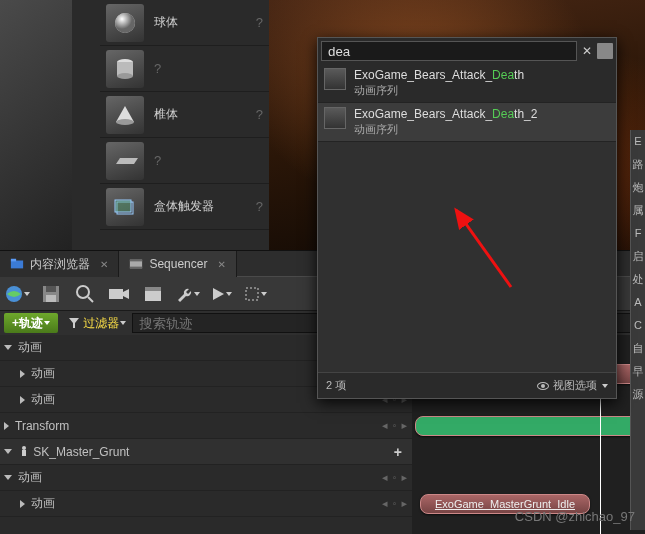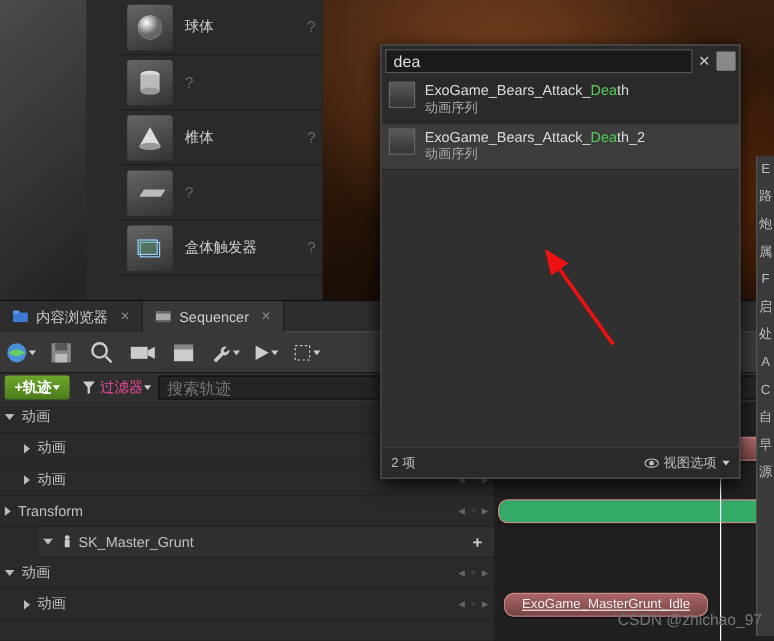--- a/index.html
+++ b/index.html
@@ -26,35 +26,35 @@
 .tab-close{margin-left:10px;color:#888;font-size:10px;}
 
 
 .toolbar{ height:34px; background:#383838; display:flex; align-items:center; padding:0 4px; gap:8px; border-top:1px solid #4a4a4a;}
 .tool-btn{height:26px;min-width:26px;display:flex;align-items:center;justify-content:center;color:#ccc;cursor:pointer;}
 .tool-caret{width:0;height:0;border-left:3px solid transparent;border-right:3px solid transparent;border-top:4px solid #ccc;margin-left:1px;}
 
 
 .filter-bar{height:25px;background:#2f2f2f;display:flex;align-items:center;border-top:1px solid #1a1a1a;}
 .add-track-btn{ background:linear-gradient(#6ea82c,#4a7a1a); color:#fff; height:20px; padding:0 8px; display:flex;align-items:center;margin:0 4px; border-radius:2px;font-weight:bold;}
-.filter-toggle{display:flex;align-items:center;color:#ec4899;padding:0 6px;}
+.filter-toggle{display:flex;align-items:center;color:#fde047;padding:0 6px;}
 .search-input{flex:1;height:20px;background:#242424;border:1px solid #111;color:#aaa;padding:0 6px;outline:none;}
 
 
 .seq-area{display:flex;flex:1;height:225px;}
 .outliner{width:412px;background:#2a2a2a;overflow:hidden;}
 .timeline{flex:1;background:#202020;position:relative;}
 .row{height:26px;display:flex;align-items:center;padding:0 4px;border-bottom:1px solid #222;position:relative;}
 .row .tri{width:0;height:0;border-top:4px solid transparent;border-bottom:4px solid transparent;border-left:5px solid #bbb;margin-right:6px;}
 .row .tri.down{border-left:4px solid transparent;border-right:4px solid transparent;border-top:5px solid #bbb;border-bottom:none;}
 .row .lbl{flex:1;}
 .row .add-plus{color:#ccc;margin-right:6px;font-size:14px;font-weight:bold;}
 .row .nav-arrows{color:#666;font-size:11px;letter-spacing:1px;}
 .indent1{padding-left:20px;}
-.actor-row{background:#303030;margin-left:32px;}
+.actor-row{background:#303030;}
 .clip{position:absolute;height:20px;top:3px;border-radius:8px;background:linear-gradient(#a66,#744);border:1px solid #c88;color:#eee;font-size:11px;display:flex;align-items:center;justify-content:center;padding:0 8px;box-shadow:0 1px 2px #000a;text-decoration:underline;}
 .clip.green{background:#3a6;}
 .playhead{position:absolute;top:0;bottom:0;width:1px;background:#fff;}
 
 
 .popup{position:absolute;left:317px;top:37px;width:300px;background:#2a2a2a;border:1px solid #555;box-shadow:0 4px 14px #000d;z-index:10;}
 .popup-search-row{display:flex;align-items:center;padding:3px;gap:2px;}
 .popup-search{flex:1;height:20px;background:#1a1a1a;border:1px solid #555;color:#ddd;padding:0 6px;outline:none;}
 .popup-close{color:#ccc;padding:0 3px;cursor:pointer;font-size:12px;}
 .popup-user{width:16px;height:16px;background:#888;border-radius:1px;}

